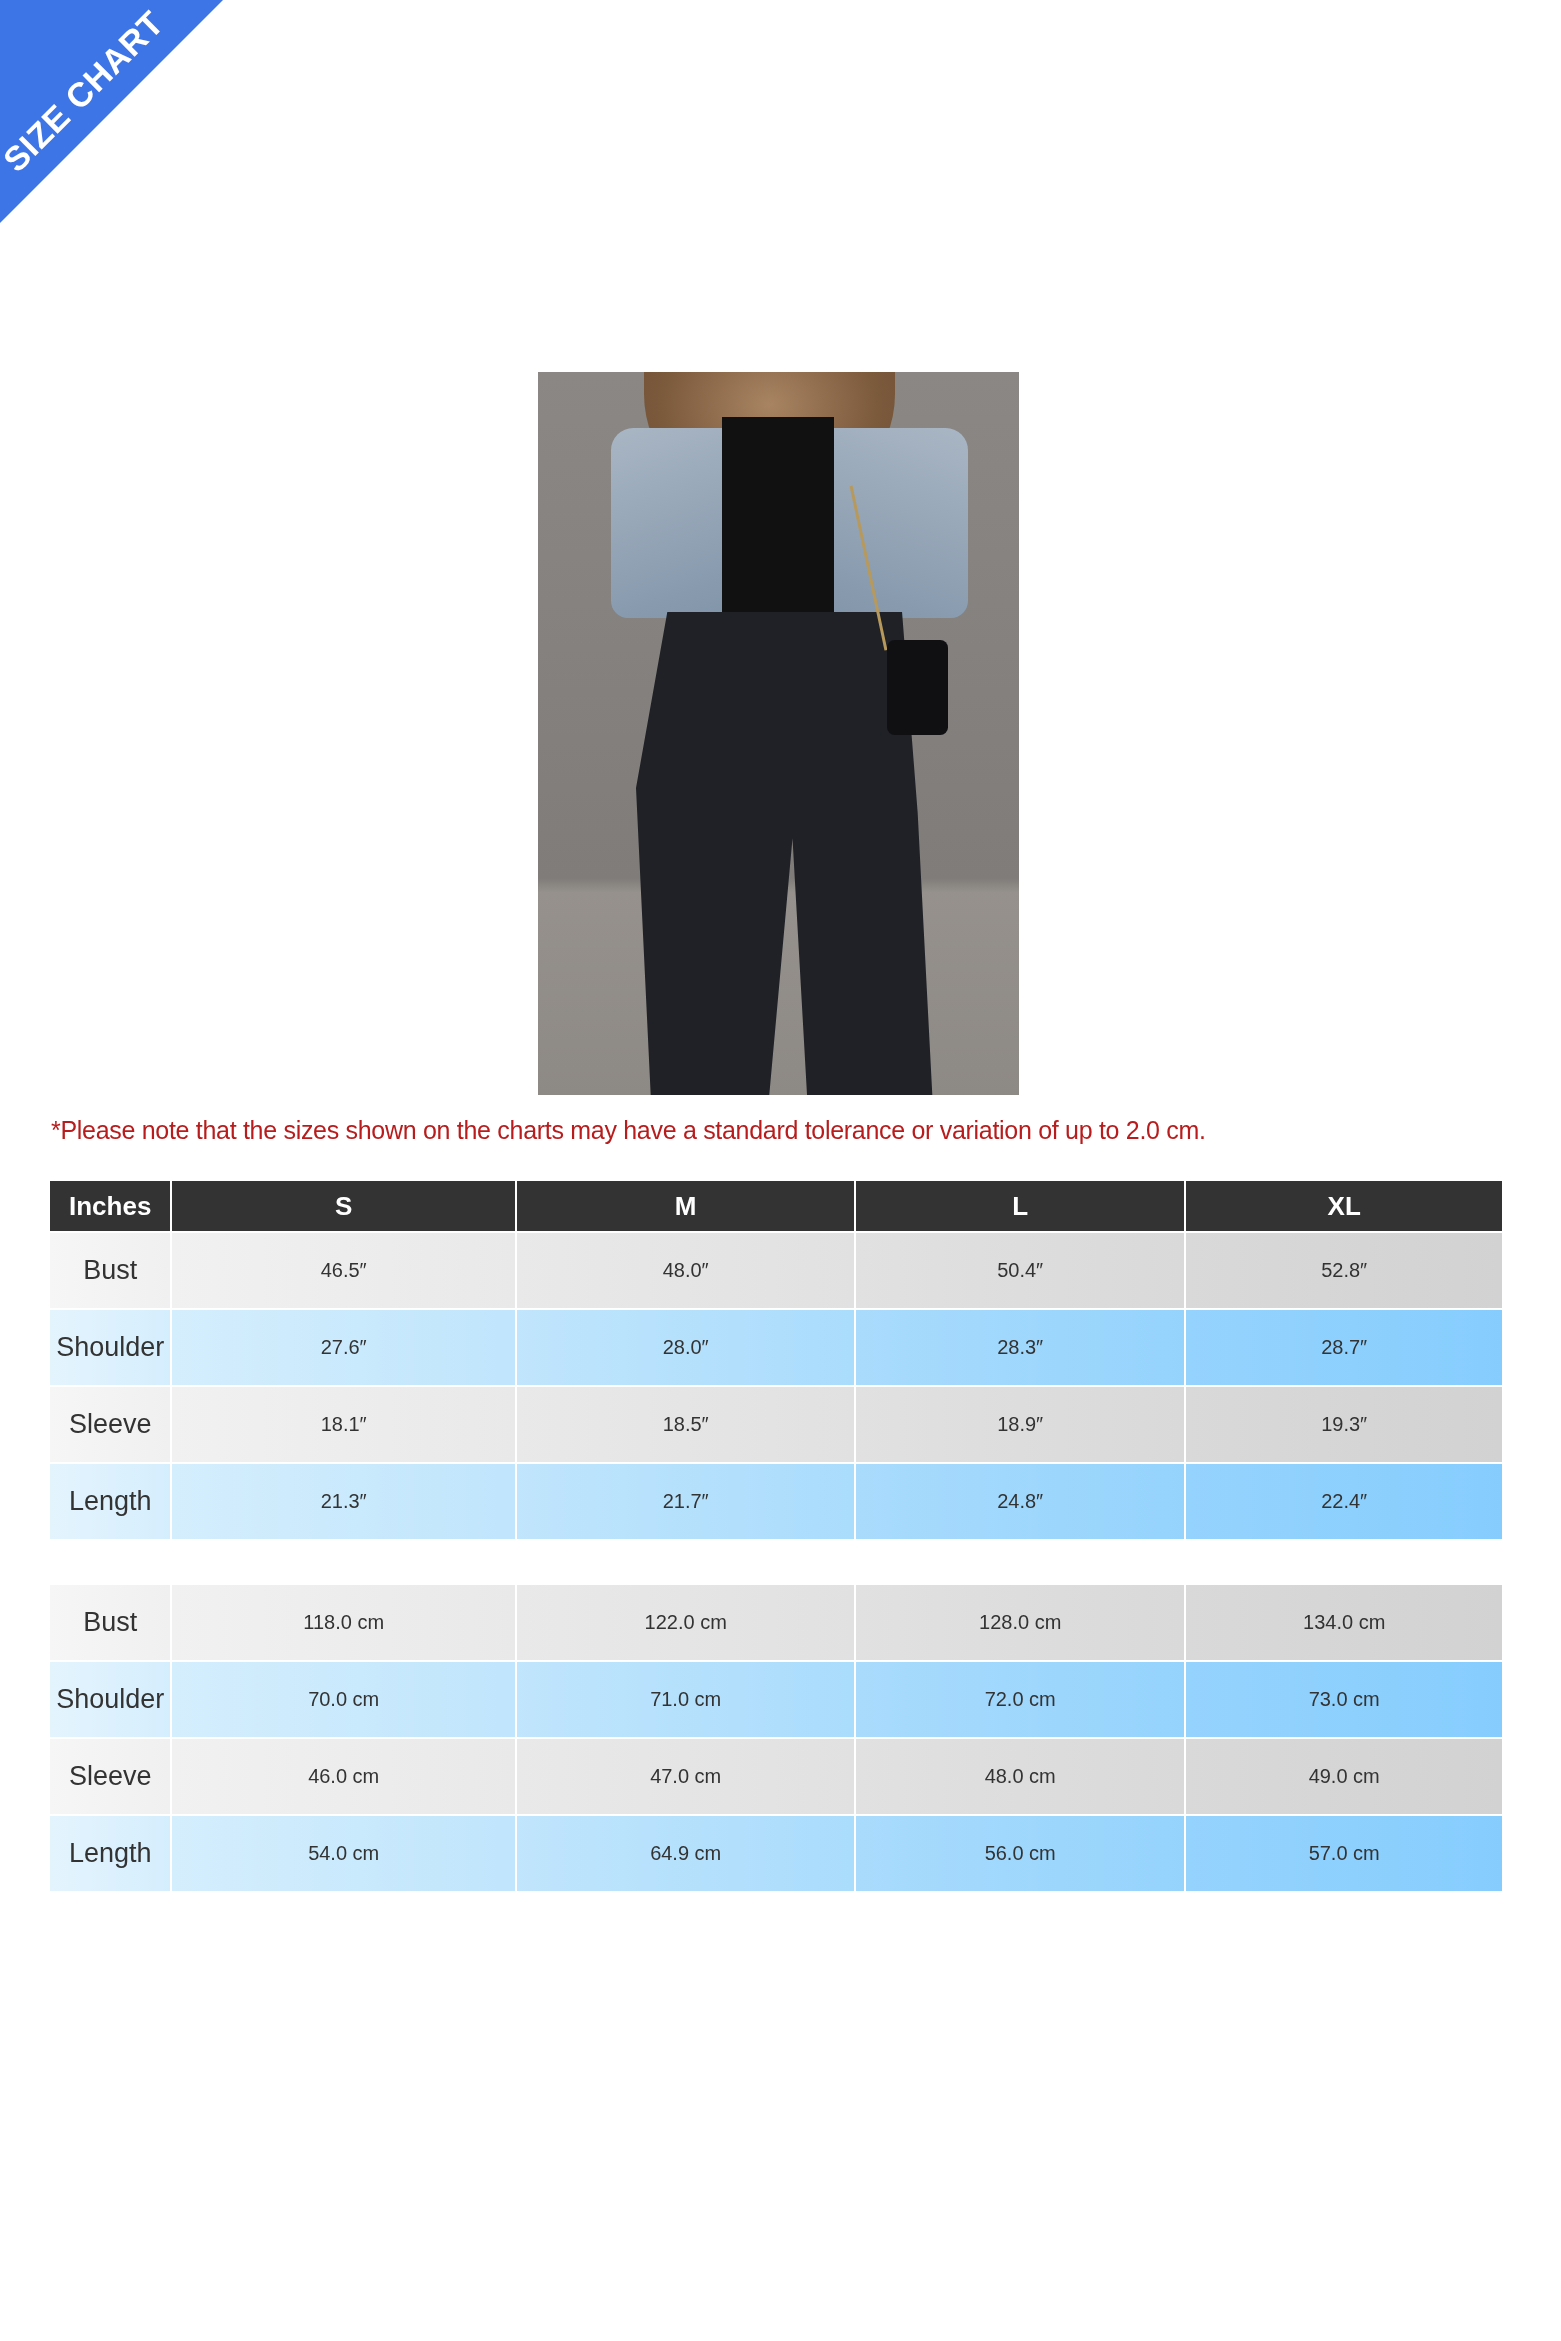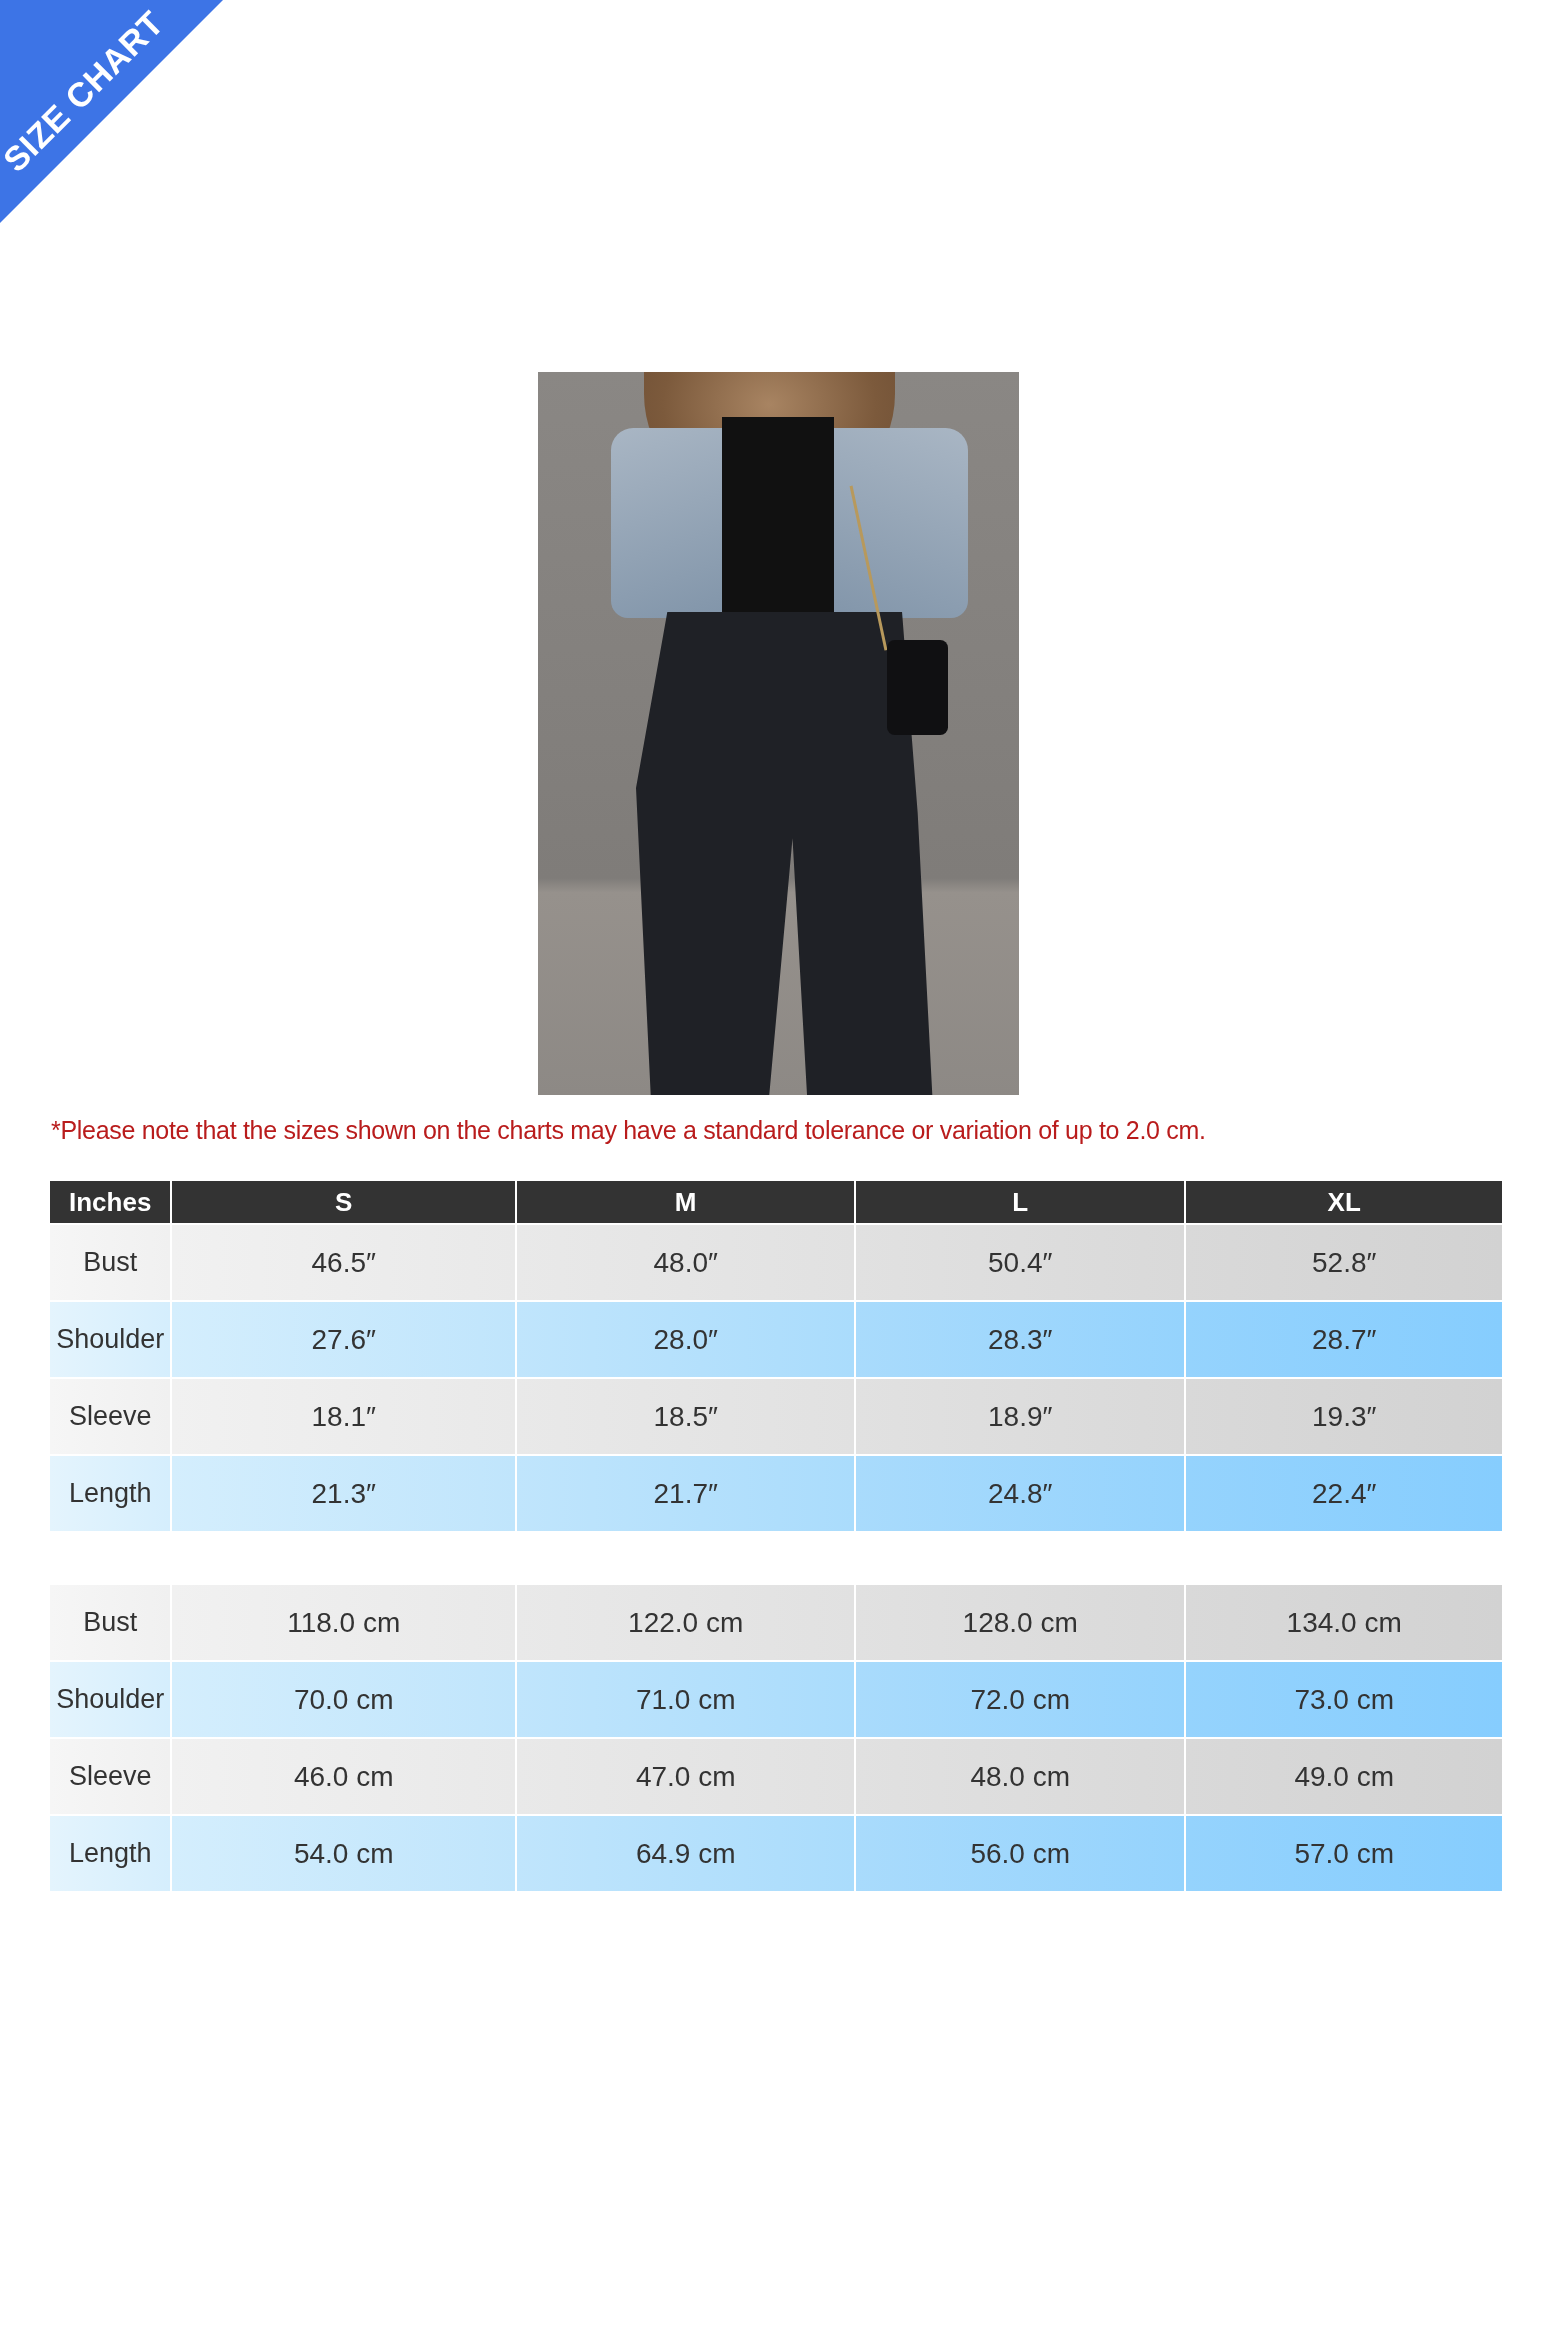--- a/index.html
+++ b/index.html
@@ -10,22 +10,22 @@
   .photo{position:absolute;left:538px;top:372px;width:481px;height:723px;overflow:hidden;background:linear-gradient(180deg,#8a8784 0%,#7f7c79 70%,#96918c 72%,#8d8985 100%);}
   .photo .hair{position:absolute;left:106px;top:-11.2px;width:251px;height:145px;border-radius:0 0 112px 112px;background:radial-gradient(ellipse at 50% 30%,#a88462 0%,#7c5a3c 60%,#6b4c33 100%);}
   .photo .top{position:absolute;left:184px;top:45px;width:112px;height:195px;background:#111;}
   .photo .jacket-l{position:absolute;left:73px;top:56px;width:145px;height:190px;background:linear-gradient(160deg,#a9b6c4,#7f93a8);border-radius:22.3px 5.6px 5.6px 17px;}
   .photo .jacket-r{position:absolute;left:246px;top:56px;width:184px;height:190px;background:linear-gradient(200deg,#a9b6c4,#7f93a8);border-radius:5.6px 22.3px 17px 5.6px;}
   .photo .jeans{position:absolute;left:98px;top:240px;width:313px;height:503px;background:#1f2126;clip-path:polygon(10% 0,85% 0,90% 40%,95% 100%,55% 100%,50% 45%,42% 100%,5% 100%,0 35%);}
   .photo .bag{position:absolute;left:349px;top:268px;width:61px;height:95px;background:#101012;border-radius:7.8px;}
   .photo .chain{position:absolute;left:329px;top:112px;width:3.4px;height:168px;background:#b8995c;transform:rotate(-12deg);}
   .note{position:absolute;left:51px;top:1116px;font-size:25px;color:#b91c1c;white-space:nowrap;letter-spacing:-0.3px;}
   table.size{position:absolute;left:51px;width:1454px;border-collapse:separate;border-spacing:2.8px;margin:-2.8px;table-layout:fixed;}
-  table.size th{background:#333;color:#fff;font-weight:bold;font-size:26px;height:42px;padding:0;text-align:center;}
-  table.size td{font-size:28px;color:#333;height:75px;padding:0;text-align:center;}
+  table.size th{background:#333;color:#fff;font-weight:bold;font-size:26px;height:50px;padding:0;text-align:center;}
+  table.size td{font-size:20px;color:#333;height:75px;padding:0;text-align:center;}
   table.size td.lbl{font-size:27px;}
   tr.g td{background:#eee;}
   tr.b td{background:#c6e7fb;}
   
   tr.g td:nth-child(1){background:linear-gradient(90deg,#f6f6f6,#f0f0f0);}
   tr.g td:nth-child(2){background:linear-gradient(90deg,#f1f1f1,#e9e9e9);}
   tr.g td:nth-child(3){background:linear-gradient(90deg,#e9e9e9,#e1e1e1);}
   tr.g td:nth-child(4){background:linear-gradient(90deg,#e1e1e1,#d9d9d9);}
   tr.g td:nth-child(5){background:linear-gradient(90deg,#d9d9d9,#d2d2d2);}
   tr.b td:nth-child(1){background:linear-gradient(90deg,#e4f4fd,#d5eefd);}

